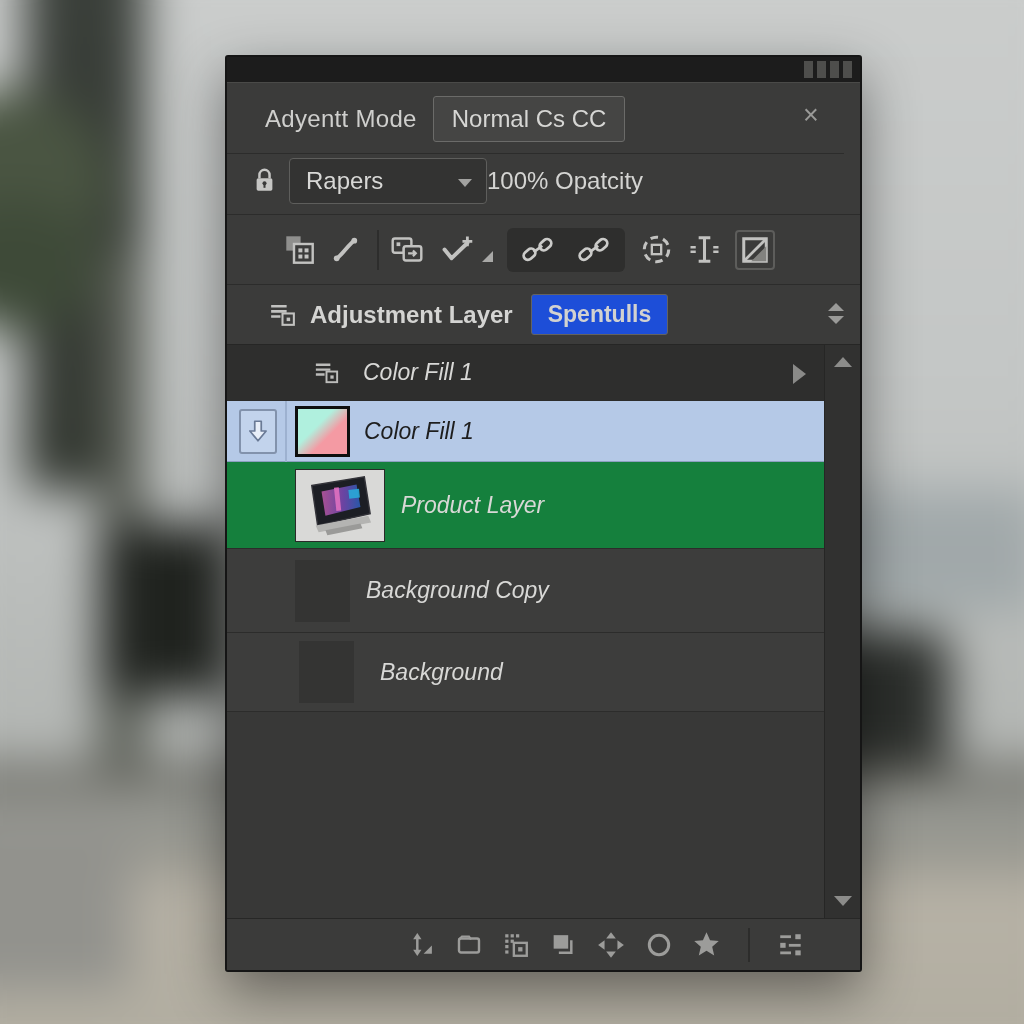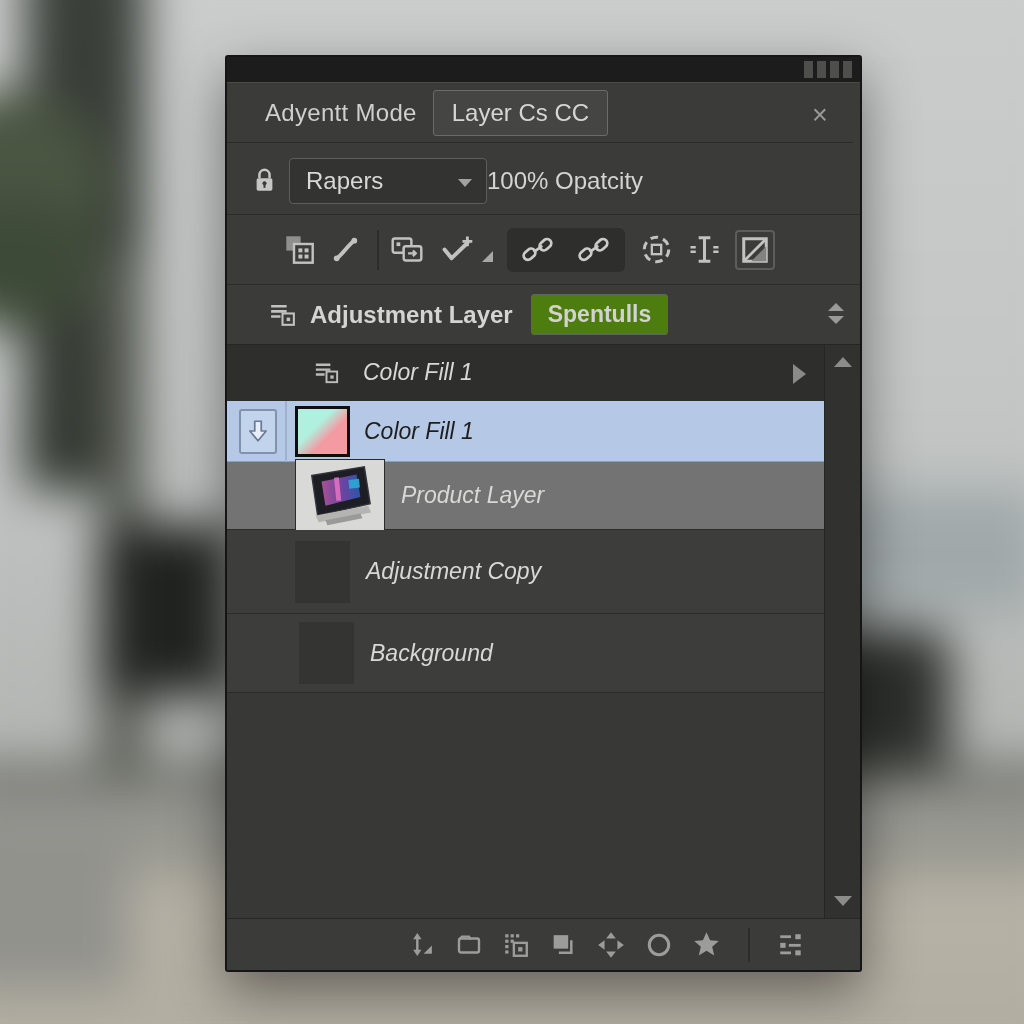--- a/index.html
+++ b/index.html
@@ -27,21 +27,21 @@
   
   .panel { position:absolute; left:225px; top:55px; width:637px; height:917px;
     background:#3b3b3a; border:2px solid #151515; border-radius:3px;
     box-shadow:0 20px 55px rgba(0,0,0,.45); color:#d4d4d2; }
 
   .top-strip { position:absolute; left:0; top:0; right:0; height:26px; background:#1c1c1c;
     border-bottom:1px solid #4a4a48; }
   .grips { position:absolute; right:8px; top:4px; display:flex; gap:4px; }
   .grip { width:9px; height:17px; background:#4e4e4c; }
 
-  .header-row { position:absolute; left:0; top:27px; right:7px; height:59px;
+  .header-row { position:absolute; left:0; top:27px; right:16px; height:70px;
     display:flex; align-items:center; border-bottom:1px solid #2c2c2b; }
   .win-title { margin-left:38px; font-size:24px; color:#cfcfcd; letter-spacing:.3px; }
   .win-tab { margin-left:16px; padding:8px 18px; font-size:24px; color:#d6d6d4;
     background:#454544; border:1px solid #6b6b69; border-radius:3px; }
   .close-x { position:absolute; right:18px; top:16px; width:30px; height:30px;
     font-size:27px; line-height:30px; text-align:center; color:#9a9a98; }
 
   .blend-row { position:absolute; left:0; top:90px; right:0; height:68px;
     display:flex; align-items:center; border-bottom:1px solid #2c2c2b; }
   .lock-wrap { margin-left:26px; width:24px; display:flex; }
@@ -62,21 +62,21 @@
     border-bottom:11px solid #a8a8a6; margin:14px 14px 0 -6px; }
   .link-group { display:flex; align-items:center; background:#2e2e2d; border-radius:6px;
     padding:6px 14px; gap:22px; margin-right:14px; }
   .boxed-icon { border:2px solid #5d5d5b; border-radius:4px; padding:3px; display:flex; }
 
   .adj-row { position:absolute; left:0; top:228px; right:0; height:60px;
     display:flex; align-items:center; border-bottom:1px solid #262625;font-weight:bold; }
   .adj-icon { margin-left:40px; display:flex; }
   .adj-label { margin-left:12px; font-size:24px; color:#d4d4d2; }
   .adj-btn { margin-left:18px; padding:6px 16px; font-size:23px; color:#d2d2d0;
-    background:#4d7c0f; border:1px solid #636361; border-radius:3px; }
+    background:#1d4ed8; border:1px solid #636361; border-radius:3px; }
   .adj-sort { position:absolute; right:16px; top:18px; display:flex; flex-direction:column; gap:5px; }
   .tri-up { width:0;height:0;border-left:8px solid transparent;border-right:8px solid transparent;
     border-bottom:8px solid #9a9a98; }
   .tri-down { width:0;height:0;border-left:8px solid transparent;border-right:8px solid transparent;
     border-top:8px solid #9a9a98; }
 
   .list-area { position:absolute; left:0; top:288px; right:0; bottom:52px; background:#383837; }
   .rows { position:absolute; left:0; top:0; right:36px;font-style:italic; }
   .lrow { position:relative; width:100%; border-bottom:1px solid #2c2c2b; display:flex; align-items:center; }
   .row-header { height:56px; background:#2e2e2d; }
@@ -88,33 +88,33 @@
     border-left:13px solid #8a8a88; }
 
   .row-selected { height:61px; background:#b5c9e7; border-bottom:1px solid #8ba0c0; }
   .sel-colbox { margin-left:12px; width:38px; height:45px; border:2px solid #8292ac;
     border-radius:3px; background:#c2d3ec; display:flex; align-items:center; justify-content:center; }
   .sel-div { width:2px; height:61px; background:#9db1d0; margin-left:8px; }
   .swatch { margin-left:8px; width:55px; height:51px; border:3px solid #0e0e0e;
     background:linear-gradient(135deg,#b0f0de 38%,#f49aa3 62%); }
   .row-selected .lname { color:#1e1e1e; margin-left:14px; }
 
-  .row-product { height:68px; background:#737373; }
+  .row-product { height:87px; background:#15803d; }
   .thumb-product { margin-left:68px; width:90px; height:73px; background:#d9d9d7;
     border:1px solid #2a2a29; position:relative; overflow:hidden; }
   .row-product .lname { margin-left:16px; }
 
   .row-dark { background:#3d3d3c; }
   .row-bgcopy { height:84px; }
   .row-bg { height:79px; }
   .thumb-dark { width:55px; height:62px; background:#343433; }
   .row-bgcopy .thumb-dark { margin-left:68px; }
   .row-bg .thumb-dark { margin-left:72px; }
   .row-bgcopy .lname { margin-left:16px; }
-  .row-bg .lname { margin-left:16px; }
+  .row-bg .lname { margin-left:26px; }
 
   .scrollbar { position:absolute; right:0; top:0; bottom:0; width:36px; background:#313130;
     border-left:1px solid #262625; }
   .sb-up { position:absolute; left:9px; top:12px; width:0; height:0;
     border-left:9px solid transparent; border-right:9px solid transparent;
     border-bottom:10px solid #8c8c8a; }
   .sb-down { position:absolute; left:9px; bottom:12px; width:0; height:0;
     border-left:9px solid transparent; border-right:9px solid transparent;
     border-top:10px solid #8c8c8a; }
 
@@ -148,21 +148,21 @@
     <div class="grips">
       <div class="grip"></div>
       <div class="grip"></div>
       <div class="grip"></div>
       <div class="grip"></div>
     </div>
   </div>
 
   <div class="header-row">
     <span class="win-title">Adyentt Mode</span>
-    <span class="win-tab">Layer Cs CC</span>
+    <span class="win-tab">Normal Cs CC</span>
     <span class="close-x">×</span>
   </div>
 
   <div class="blend-row">
     <span class="lock-wrap">
       <svg width="23" height="27" viewBox="0 0 20 24">
         <path d="M5.5 10 V7 a4.5 4.5 0 0 1 9 0 v3" fill="none" stroke="#c6c6c4" stroke-width="2.2"></path>
         <rect x="3" y="10" width="14" height="11" rx="1.5" fill="#c6c6c4"></rect>
         <circle cx="10" cy="14.5" r="1.8" fill="#3b3b3a"></circle>
         <rect x="9.1" y="14.5" width="1.8" height="4" fill="#3b3b3a"></rect>
@@ -310,21 +310,21 @@
             <rect x="54" y="20" width="11" height="9" fill="#2aa8d8" opacity="0.9" transform="rotate(-6 59 24)"></rect>
             <polygon points="20,57 74,47 77,54 23,64" fill="#b4b4b2"></polygon>
             <polygon points="30,62 66,55 68,60 32,67" fill="#9a9a98"></polygon>
           </svg>
         </span>
         <span class="lname">Product Layer</span>
       </div>
 
       <div class="lrow row-dark row-bgcopy">
         <span class="thumb-dark"></span>
-        <span class="lname">Adjustment Copy</span>
+        <span class="lname">Background Copy</span>
       </div>
 
       <div class="lrow row-dark row-bg">
         <span class="thumb-dark"></span>
         <span class="lname">Background</span>
       </div>
 
     </div>
 
     <div class="scrollbar">

